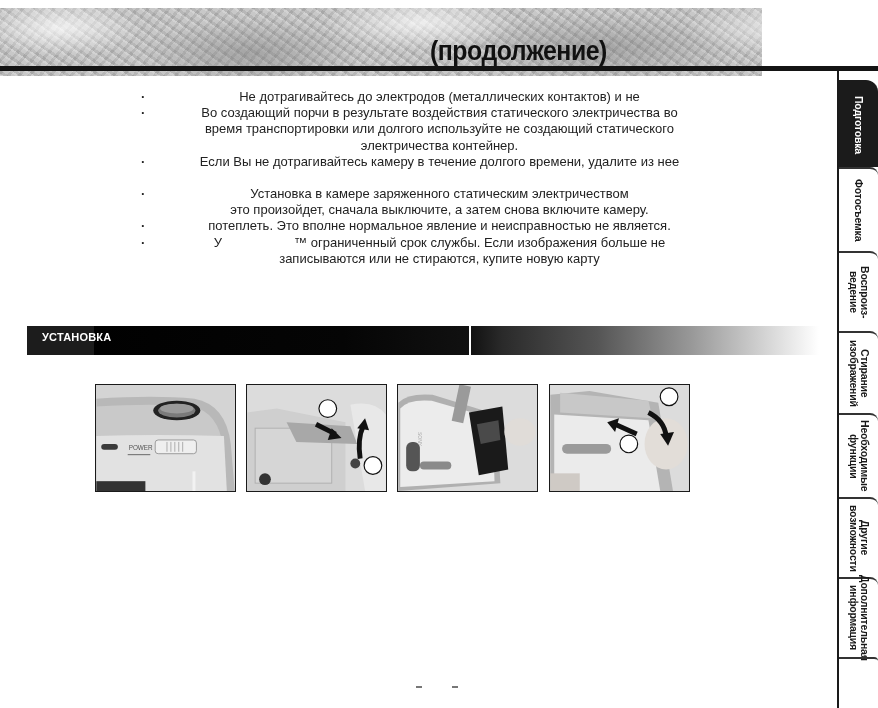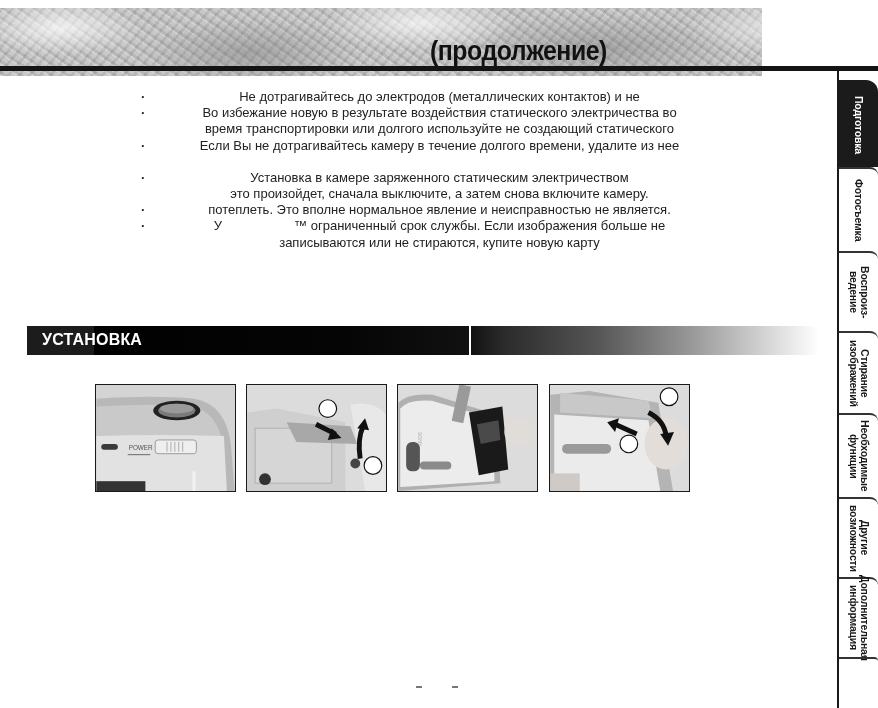--- a/index.html
+++ b/index.html
@@ -40,21 +40,21 @@
 
     
     .section-bar {
       position: absolute; left: 27px; top: 326px; width: 792px; height: 29px;
       background: linear-gradient(90deg, #000 0%, #050505 40%, #111 56%, #2a2a2a 60%, #555 72%, #999 84%, #d9d9d9 94%, #fff 100%);
     }
     .section-bar .split { position: absolute; left: 442px; top: 0; width: 2px; height: 29px; background: #fff; }
     .section-bar .accent { position: absolute; left: 0; top: 0; width: 67px; height: 29px; background: #1c1c1c; }
     .section-title {
       position: absolute; left: 15px; top: 5px; color: #fff; font-weight: bold;
-      font-size: 16px; letter-spacing: 0.2px;
+      font-size: 11px; letter-spacing: 0.2px;
     }
 
     
     .photo {
       position: absolute; top: 384px; width: 141px; height: 108px;
       border: 1.5px solid #1a1a1a; overflow: hidden; background: #d8d8d8;
     }
     .p1 { left: 95px; }
     .p2 { left: 246px; }
     .p3 { left: 397px; }
@@ -90,22 +90,23 @@
 </div>
 <div class="banner-rule"></div>
 
 <div class="bullets">
   <div class="bullet">
     <span class="dot">·</span>
     <span class="line">Не дотрагивайтесь  до электродов (металлических контактов) и не</span>
   </div>
   <div class="bullet">
     <span class="dot">·</span>
-    <span class="line">Во избежание новую в результате воздействия статического электричества во</span>
+    <span class="line">Во создающий порчи в результате воздействия статического электричества во</span>
     <span class="line">время транспортировки или долгого используйте не создающий статического</span>
+    <span class="line">электричества контейнер.</span>
   </div>
   <div class="bullet gap-after">
     <span class="dot">·</span>
     <span class="line">Если Вы не дотрагивайтесь камеру в течение долгого времени, удалите из нее</span>
   </div>
   <div class="bullet">
     <span class="dot">·</span>
     <span class="line">Установка в камере заряженного статическим электричеством</span>
     <span class="line">это произойдет, сначала выключите, а затем снова включите камеру.</span>
   </div>

